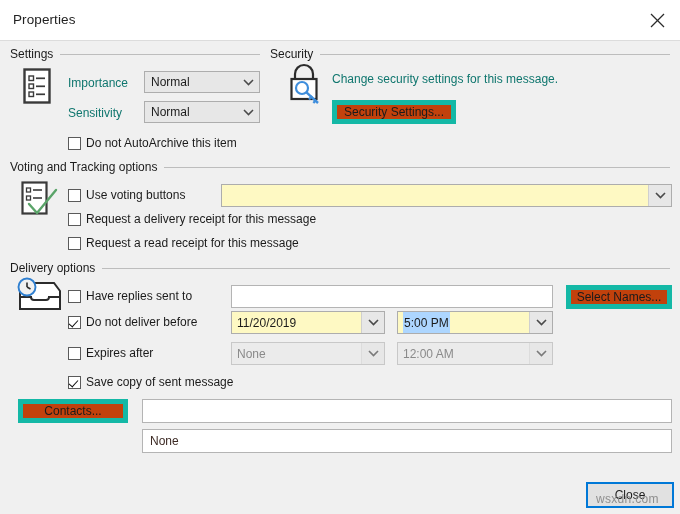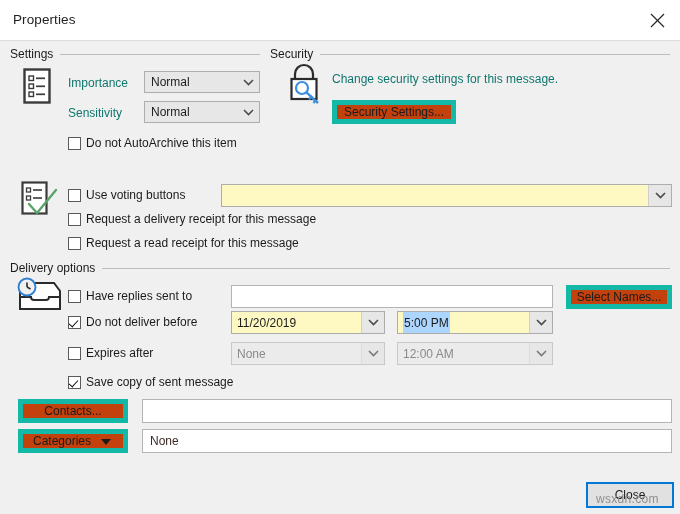--- a/index.html
+++ b/index.html
@@ -299,20 +299,24 @@
       <circle cx="17" cy="25" r="6" fill="none" stroke="#3f8edc" stroke-width="2.2"></circle>
       <line x1="21.2" y1="29.2" x2="33" y2="40" stroke="#3f8edc" stroke-width="2.4"></line>
       <line x1="27" y1="33" x2="24" y2="36.5" stroke="#3f8edc" stroke-width="2.2"></line>
       <line x1="31" y1="37" x2="28.4" y2="40" stroke="#3f8edc" stroke-width="2.2"></line>
     </svg>
   </div>
 
   <div class="lbl" style="left:332px; top:31px;">Change security settings for this message.</div>
   <div class="pbtn" style="left:332px; top:59px; width:124px; height:24px;">Security Settings...</div>
 
+  <div class="grp" style="left:10px; top:119px; width:660px;">
+    <span class="grp-label">Voting and Tracking options</span>
+    <span class="grp-rule"></span>
+  </div>
 
   <div class="icon" style="left:19px; top:139px;">
     <svg width="42" height="42" viewBox="0 0 42 42" aria-hidden="true">
       <rect x="3.5" y="2.5" width="24" height="31" fill="#ffffff" stroke="#3a3a3a" stroke-width="2.2"></rect>
       <rect x="7.5" y="8" width="4" height="4" fill="none" stroke="#3a3a3a" stroke-width="1.3"></rect>
       <rect x="7.5" y="16" width="4" height="4" fill="none" stroke="#3a3a3a" stroke-width="1.3"></rect>
       <line x1="14" y1="10" x2="23" y2="10" stroke="#3a3a3a" stroke-width="1.6"></line>
       <line x1="14" y1="18" x2="23" y2="18" stroke="#3a3a3a" stroke-width="1.6"></line>
       <polyline points="10,24 18,33 37,10" fill="none" stroke="#5aa469" stroke-width="2.4" stroke-linecap="round" stroke-linejoin="round"></polyline>
     </svg>
@@ -399,22 +403,18 @@
       </svg>
     </span>
   </div>
 
   <div class="cb checked" style="left:68px; top:335px;"></div>
   <div class="cb-row-label" style="left:86px; top:334px;">Save copy of sent message</div>
 
   <div class="pbtn" style="left:18px; top:358px; width:110px; height:24px;">Contacts...</div>
   <div class="txt" style="left:142px; top:358px; width:530px; height:24px;"></div>
 
-  <div class="pbtn split" style="left:18px; top:388px; width:110px; height:24px;">
-    <span class="split-label"><span>Cate</span><span class="accel">g</span><span>ories</span></span>
-    <span class="caret"></span>
-  </div>
   <div class="txt cat-val" style="left:142px; top:388px; width:530px; height:24px;">None</div>
 
   <div class="pbtn focus" style="left:586px; top:441px; width:88px; height:26px;">Close</div>
 
   <div class="watermark" style="left:596px; top:451px;">wsxdn.com</div>
 </div>
 
 </body></html>

